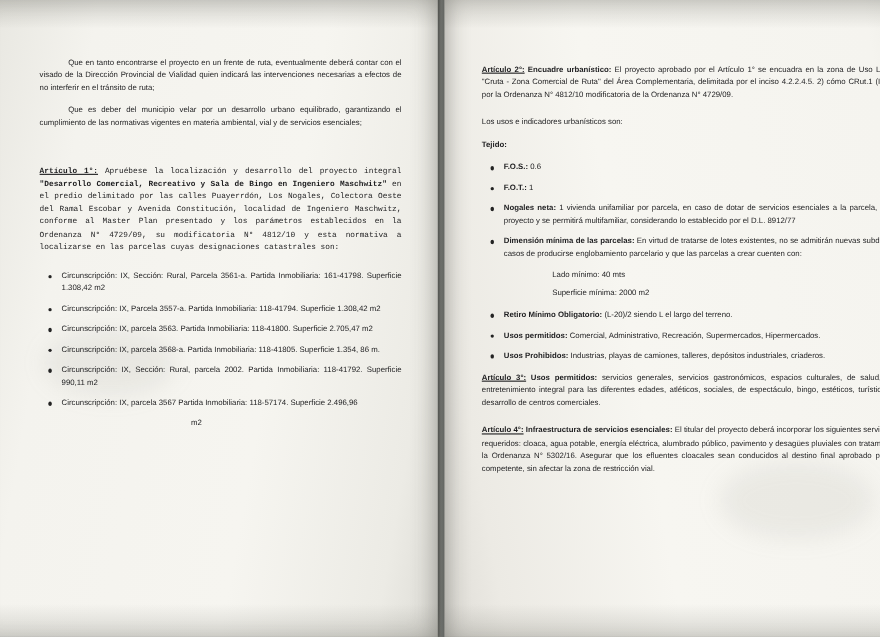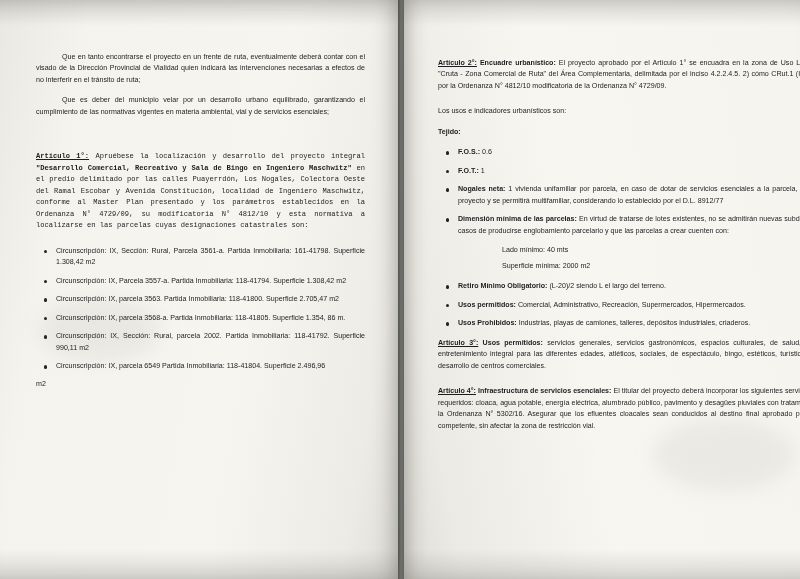--- a/index.html
+++ b/index.html
@@ -105,21 +105,21 @@
     border-radius: 50%;
     background: #232323;
   }
   .sub-line {
     margin: 0 0 4px 0;
     padding-left: 64px;
   }
   .art-head { margin-top: 2px; font-family: Liberation Mono, monospace; }
   .trailing-frag {
     display: block;
-    text-align: left;
+    text-align: center;
     padding-right: 44px;
     margin-top: -2px;
   }
   .spacer-sm { height: 5px; }
   .spacer-md { height: 11px; }
   
   .blotch {
     position: absolute;
     border-radius: 50%;
     background: rgba(150,150,140,0.12);
@@ -147,21 +147,21 @@
       <p class="art-head"><span class="b u">Artículo 1°:</span><span> Apruébese la localización y desarrollo del proyecto integral </span><span class="b">"Desarrollo Comercial, Recreativo y Sala de Bingo en Ingeniero Maschwitz"</span><span> en el predio delimitado por las calles Puayerrdón, Los Nogales, Colectora Oeste del Ramal Escobar y Avenida Constitución, localidad de Ingeniero Maschwitz, conforme al Master Plan presentado y los parámetros establecidos en la Ordenanza N° 4729/09, su modificatoria N° 4812/10 y esta normativa a localizarse en las parcelas cuyas designaciones catastrales son:</span></p>
 
       <div class="spacer-sm"></div>
 
       <ul>
         <li>Circunscripción: IX, Sección: Rural, Parcela 3561-a. Partida Inmobiliaria: 161-41798. Superficie 1.308,42 m2</li>
         <li>Circunscripción: IX, Parcela 3557-a. Partida Inmobiliaria: 118-41794. Superficie 1.308,42 m2</li>
         <li>Circunscripción: IX, parcela 3563. Partida Inmobiliaria: 118-41800. Superficie 2.705,47 m2</li>
         <li>Circunscripción: IX, parcela 3568-a. Partida Inmobiliaria: 118-41805. Superficie 1.354, 86 m.</li>
         <li>Circunscripción: IX, Sección: Rural,    parcela 2002. Partida Inmobiliaria: 118-41792. Superficie 990,11 m2</li>
-        <li>Circunscripción: IX, parcela 6549 Partida Inmobiliaria: 118-41804. Superficie 2.496,96</li>
+        <li>Circunscripción: IX, parcela 3567 Partida Inmobiliaria: 118-57174. Superficie 2.496,96</li>
       </ul>
 
       <span class="trailing-frag">m2</span>
 
     </div>
   </div>
 
   <div class="gutter"></div>
 
   <div class="page page-right">

